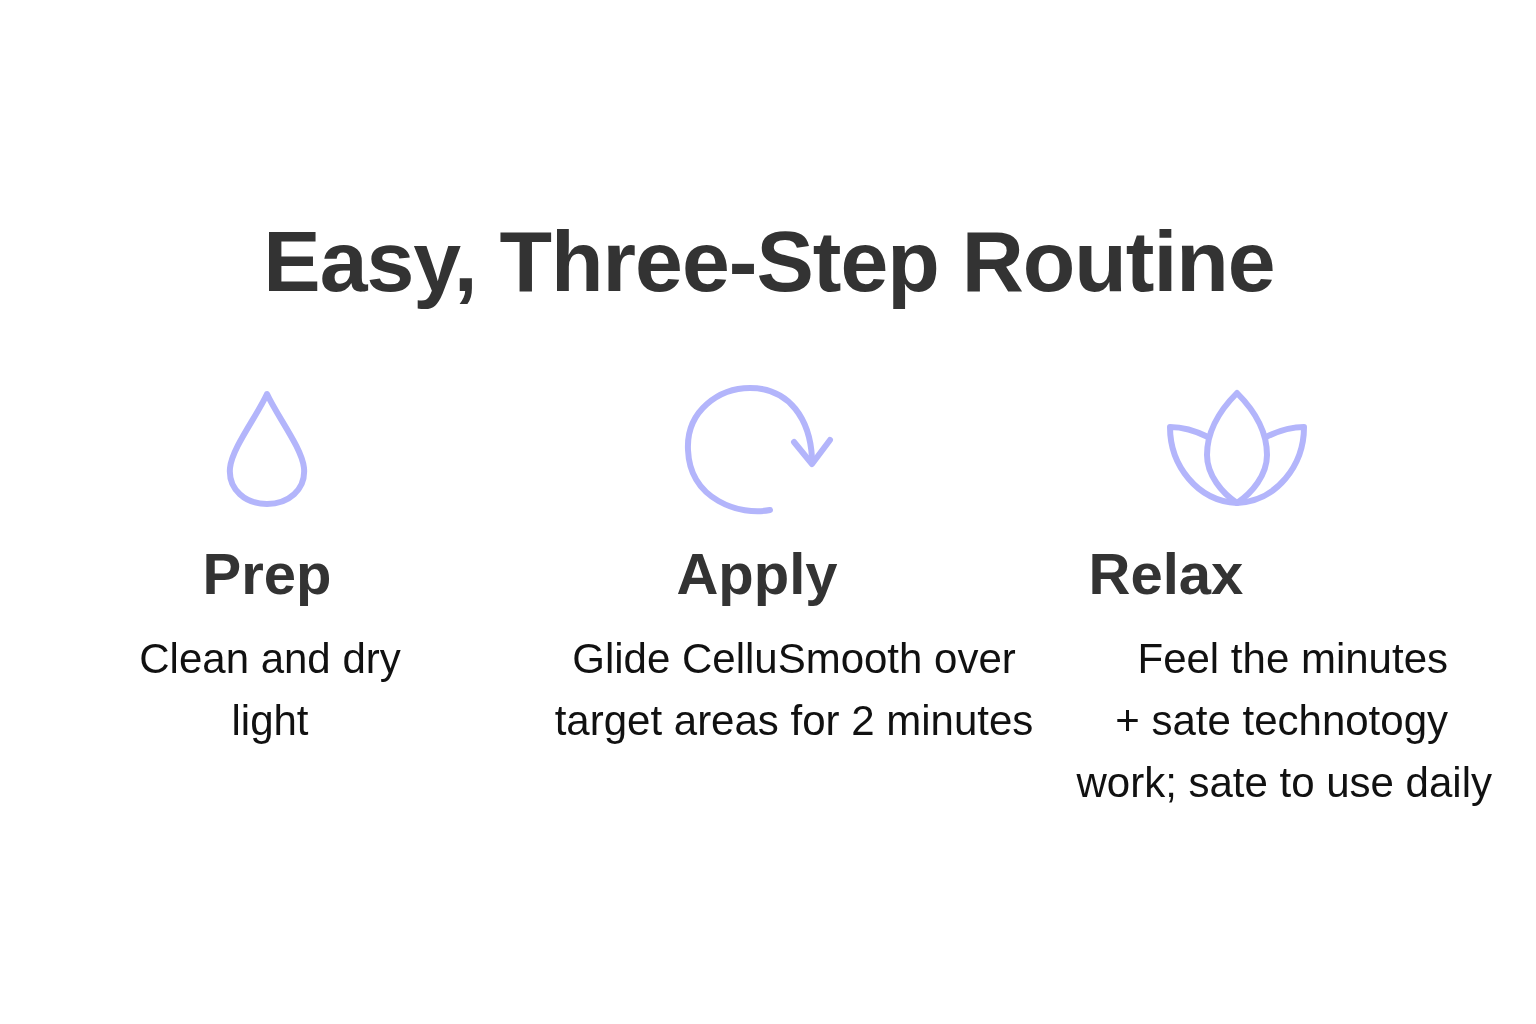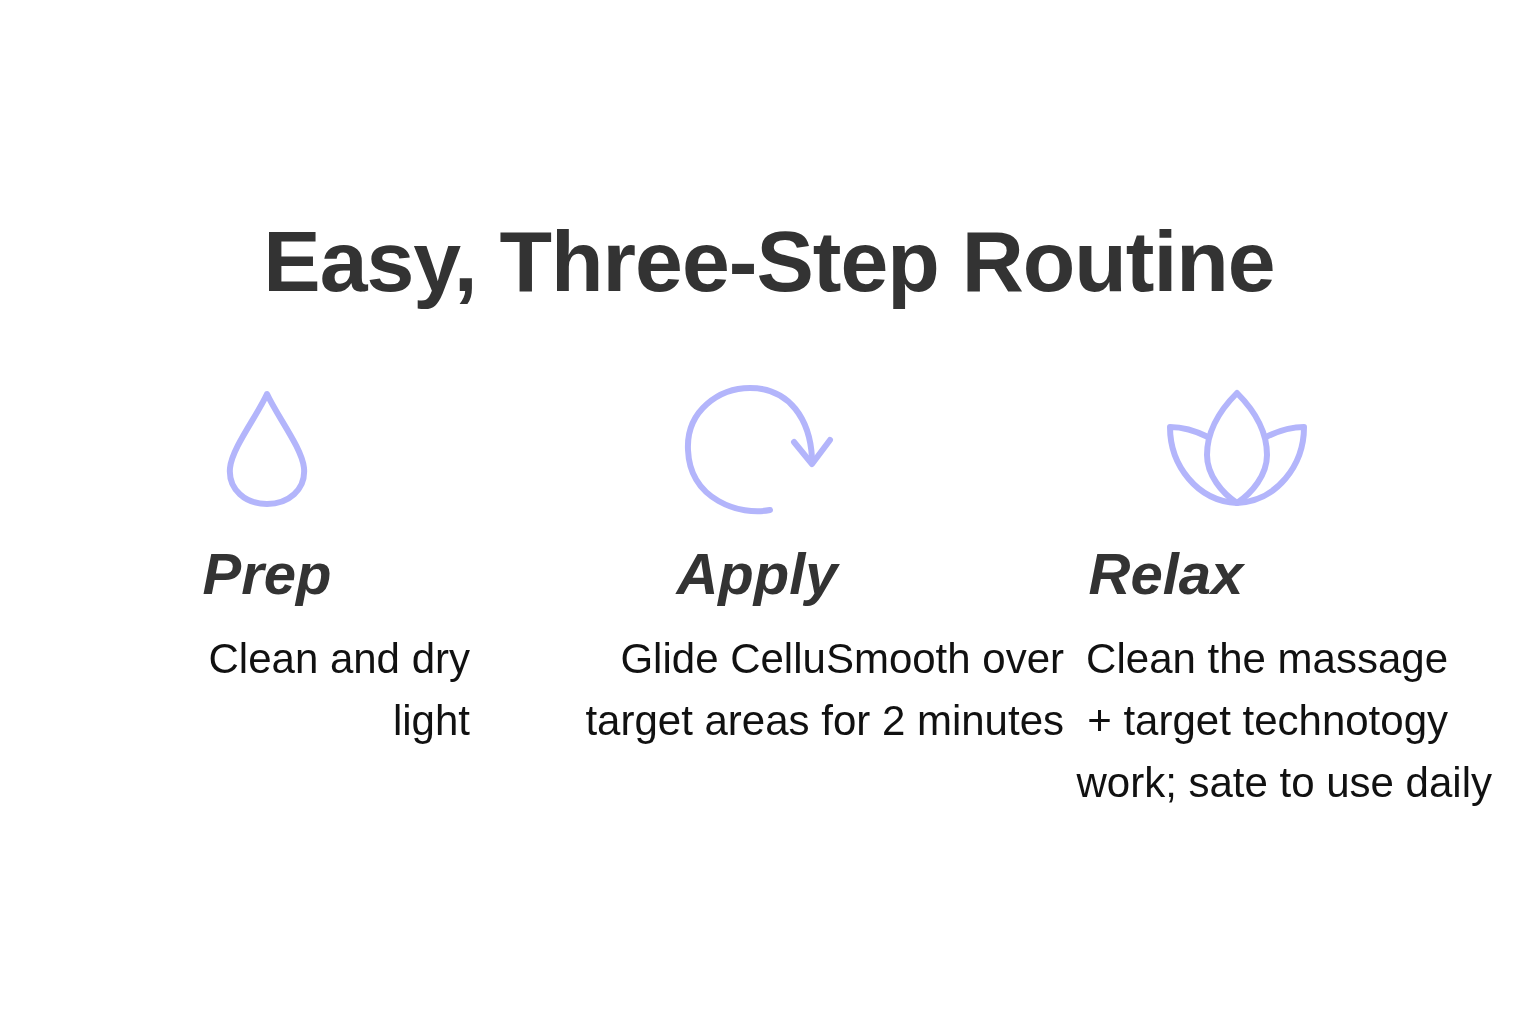--- a/index.html
+++ b/index.html
@@ -1,20 +1,20 @@
 <!DOCTYPE html>
 <html><head>
 <meta charset="utf-8">
 <style>
   html, body { margin:0; padding:0; background:#ffffff; }
   body { width:1536px; height:1024px; position:relative; overflow:hidden; font-family:"Liberation Sans", "DejaVu Sans", sans-serif; color:#1a1a1a; }
   .title { position:absolute; left:0; width:1490px; top:212px; text-align:center; font-size:86px; font-weight:700; color:#333333; letter-spacing:-1px;margin-left:24px; }
   .icon { position:absolute; }
-  .step-title { position:absolute; font-size:58px; font-weight:700; color:#333333; text-align:center; width:400px;font-style:italic; }
-  .step-desc { position:absolute; font-size:42px; color:#111; text-align:right; line-height:62px; white-space:nowrap; }
+  .step-title { position:absolute; font-size:58px; font-weight:700; color:#333333; text-align:center; width:400px; }
+  .step-desc { position:absolute; font-size:42px; color:#111; text-align:center; line-height:62px; white-space:nowrap; }
 </style>
 </head>
 <body>
 
 <div class="title">Easy, Three-Step Routine</div>
 
 <svg class="icon" style="left:222px;top:388px" width="90" height="122" viewBox="0 0 90 122">
   <path d="M45 6 C35 28 10 60 8 80 C6 102 24 116 45 116 C66 116 84 102 82 80 C80 60 55 28 45 6 Z" fill="none" stroke="#b3b5fb" stroke-width="6" stroke-linejoin="round"></path>
 </svg>
 <div class="step-title" style="left:67px;top:540px">Prep</div>
@@ -33,16 +33,16 @@
   <div>target areas for 2 minutes</div>
 </div>
 
 <svg class="icon" style="left:1162px;top:385px" width="150" height="125" viewBox="0 0 150 125">
   <path d="M75 8 C55 28 45 50 45 70 C45 90 60 108 75 118 C90 108 105 90 105 70 C105 50 95 28 75 8 Z" fill="none" stroke="#b3b5fb" stroke-width="6" stroke-linejoin="round"></path>
   <path d="M46 52 C30 44 16 42 8 42 C8 80 35 116 75 118" fill="none" stroke="#b3b5fb" stroke-width="6" stroke-linejoin="round"></path>
   <path d="M104 52 C120 44 134 42 142 42 C142 80 115 116 75 118" fill="none" stroke="#b3b5fb" stroke-width="6" stroke-linejoin="round"></path>
 </svg>
 <div class="step-title" style="left:966px;top:540px">Relax</div>
 <div class="step-desc" style="left:1010px;width:500px;top:628px;text-align:right">
-  <div style="margin-right:62px">Clean the massage</div>
-  <div style="margin-right:62px">+ target technotogy</div>
+  <div style="margin-right:62px">Feel the minutes</div>
+  <div style="margin-right:62px">+ sate technotogy</div>
   <div style="margin-right:18px">work; sate to use daily</div>
 </div>
 
 </body></html>

